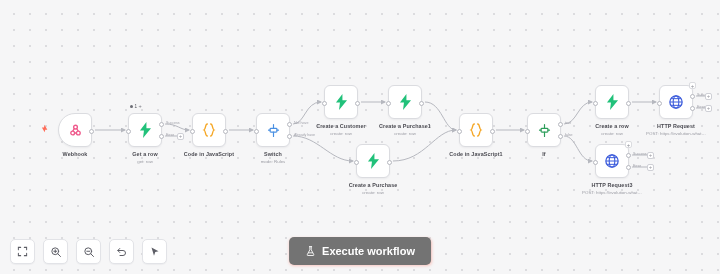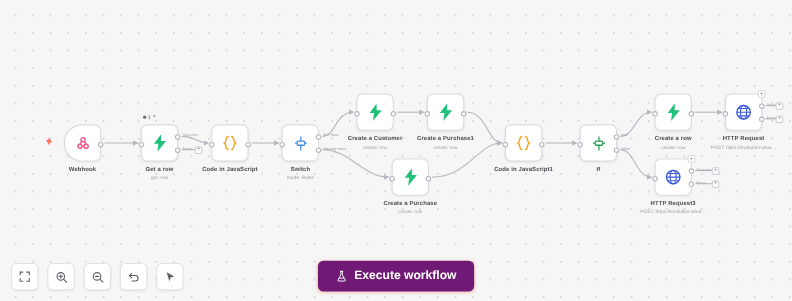--- a/index.html
+++ b/index.html
@@ -152,21 +152,21 @@
     cursor: pointer;
     box-shadow: 0 1px 1px rgba(20,20,40,.04);
   }
   .tbtn svg { display:block; }
 
   
   #execute {
     position: absolute;
     left: 50%; bottom: 9px;
     transform: translateX(-50%);
-    background: #701a75;
+    background: #737373;
     color: #fff;
     border: none;
     border-radius: 5px;
     height: 28px;
     padding: 0 16px;
     display: flex; align-items: center; gap: 6px;
     font-family: "Liberation Sans", sans-serif;
     font-size: 11px;
     font-weight: 600;
     cursor: pointer;

